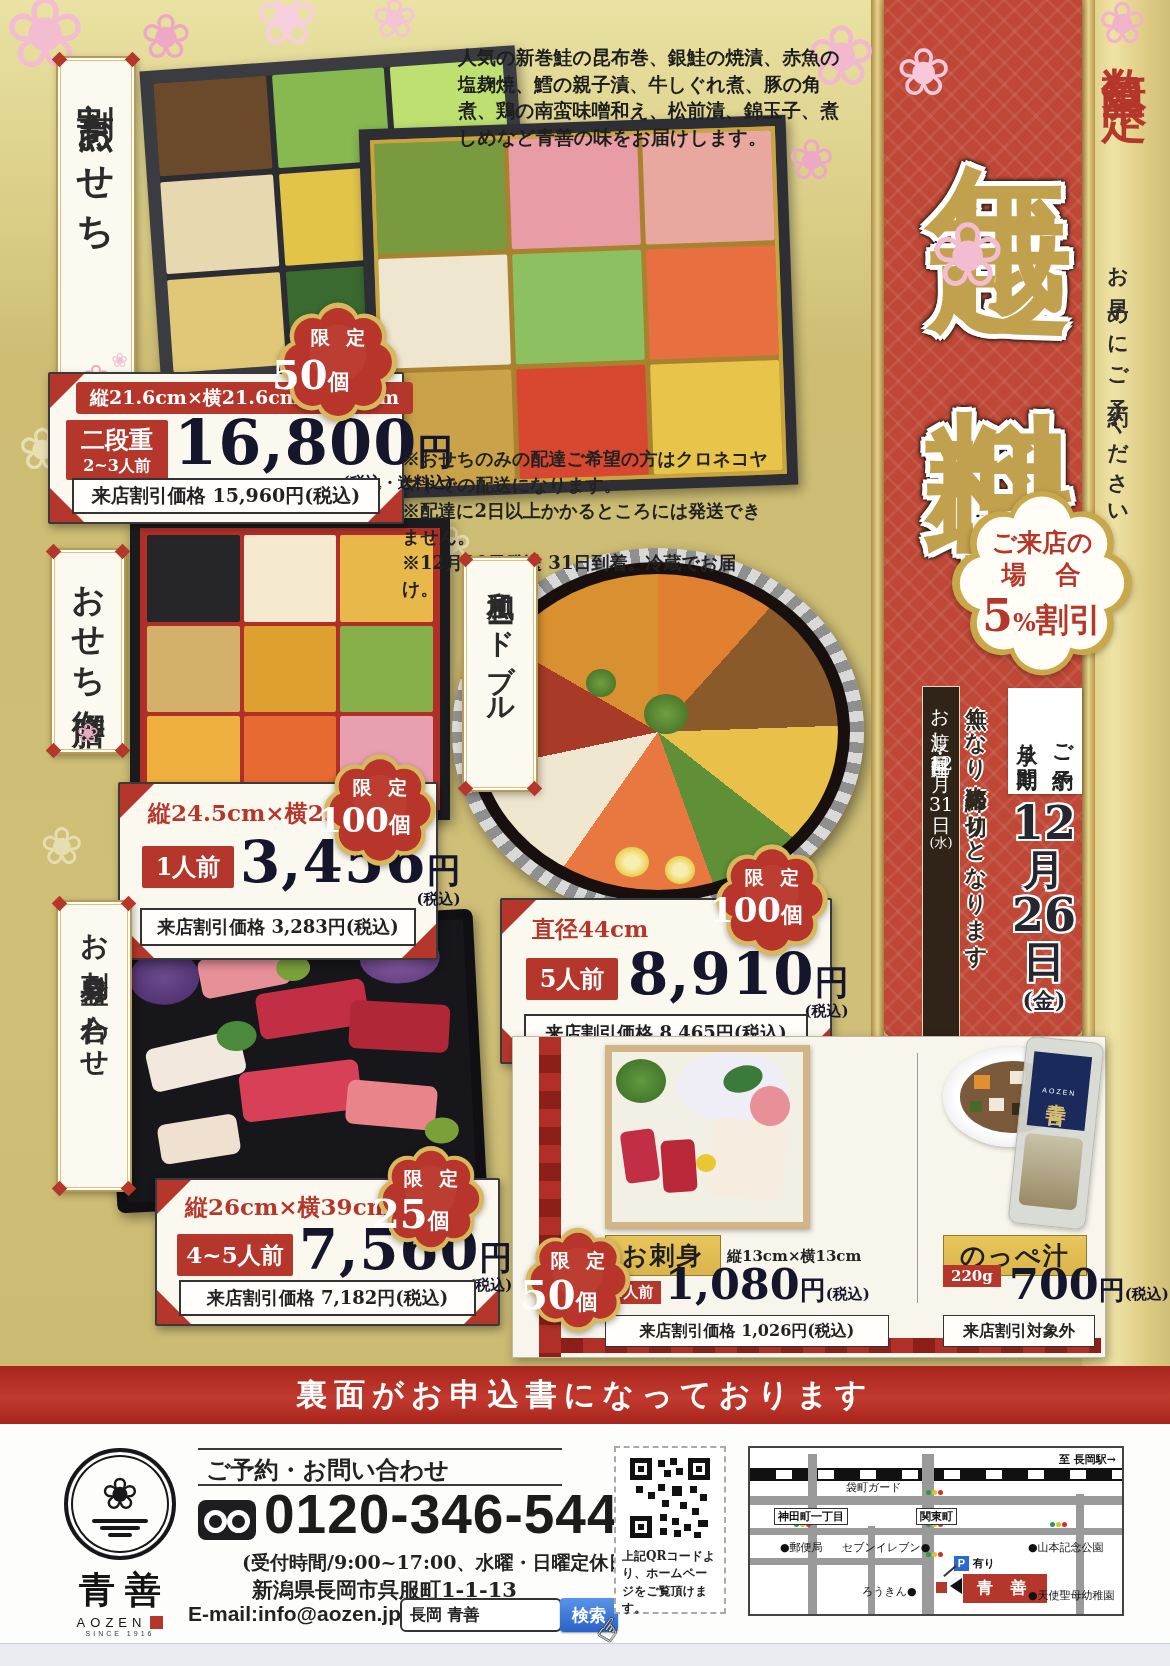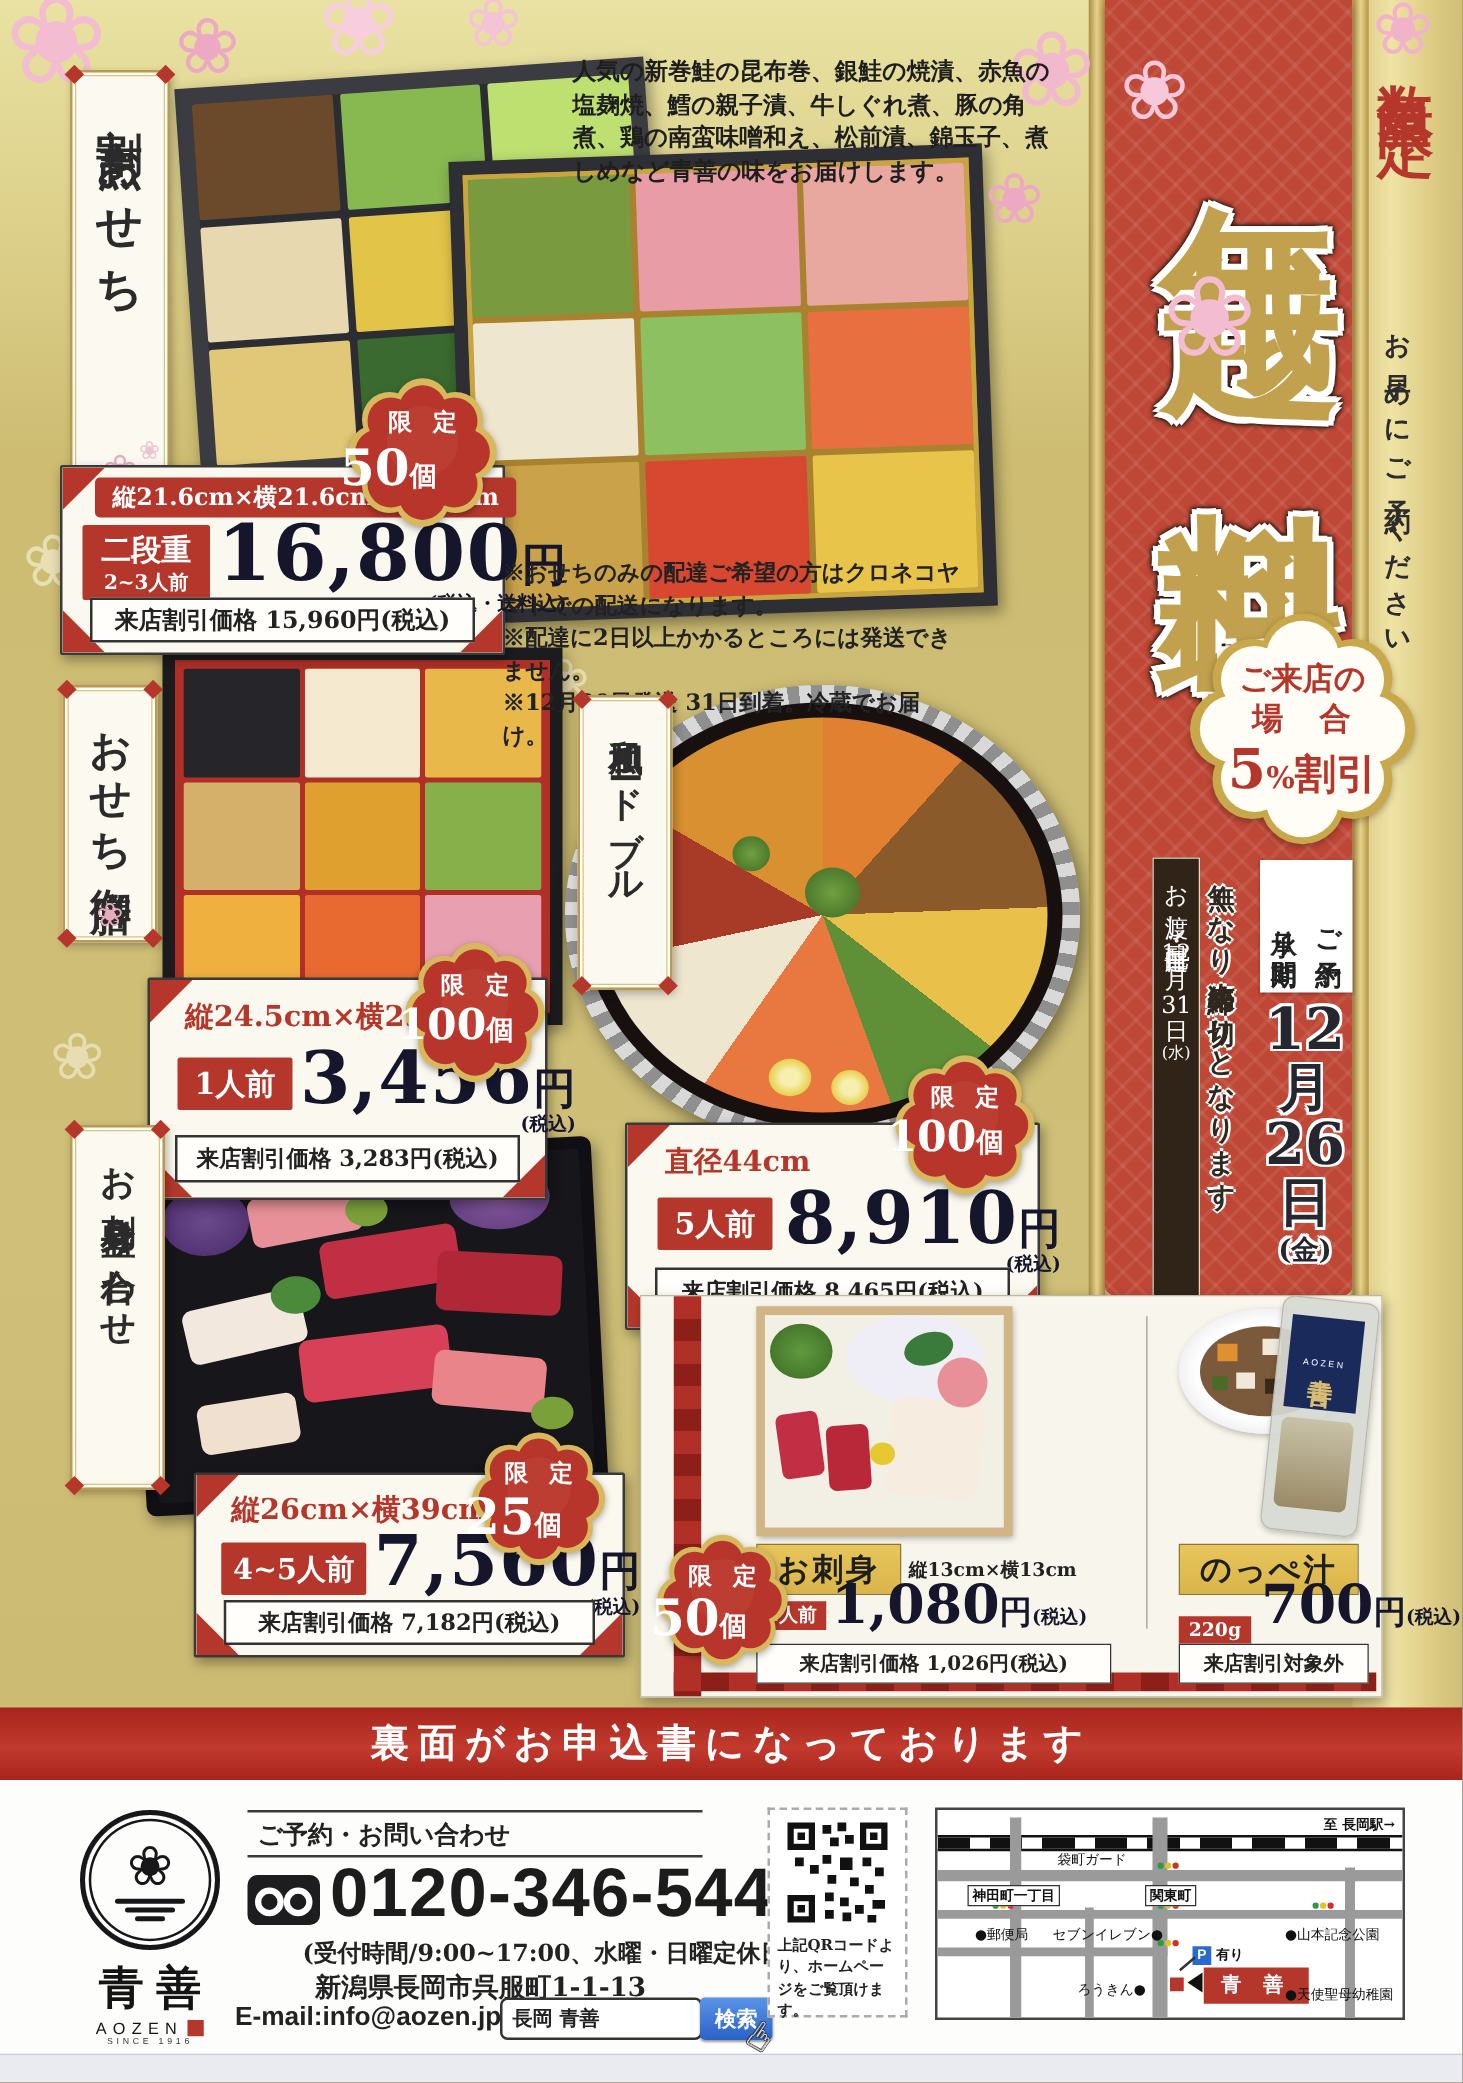--- a/index.html
+++ b/index.html
@@ -131,21 +131,21 @@
   .crest-wrap{position:absolute;left:48px;top:24px;width:144px;text-align:center;}
   .crest{width:104px;height:104px;margin:0 auto;border:4px solid #17171a;border-radius:50%;
       box-shadow:inset 0 0 0 3px #fff,inset 0 0 0 5px #17171a;display:flex;flex-direction:column;align-items:center;justify-content:center;}
   .crest .cf{font-size:44px;color:#17171a;line-height:1;}
   .crest .bar{background:#17171a;height:4px;border-radius:2px;margin-top:3px;}
   .logo-kanji{font-size:36px;font-weight:bold;letter-spacing:10px;text-indent:10px;color:#141414;margin-top:6px;}
   .logo-roman{font-size:13px;letter-spacing:5px;color:#141414;font-family:"Liberation Sans",sans-serif;display:flex;align-items:center;justify-content:center;gap:4px;}
   .logo-seal{display:inline-block;width:13px;height:13px;background:#b5372c;}
   .logo-since{font-size:7px;letter-spacing:3px;color:#333;font-family:"Liberation Sans",sans-serif;}
   .rule{position:absolute;height:2px;background:#3a3a3a;}
-  .contact-label{position:absolute;left:206px;top:30px;font-size:20px;font-weight:bold;color:#222;}
+  .contact-label{position:absolute;left:206px;top:30px;font-size:24px;font-weight:bold;color:#222;}
   .freedial{position:absolute;left:198px;top:76px;width:58px;height:40px;background:#1d1d1f;border-radius:8px;}
   .freedial::before,.freedial::after{content:"";position:absolute;top:10px;width:13px;height:13px;border:5px solid #fff;border-radius:50%;}
   .freedial::before{left:6px;}.freedial::after{right:6px;}
   .phone{position:absolute;left:264px;top:58px;font-size:55px;font-weight:bold;color:#1c1c1c;
       font-family:"Liberation Sans","DejaVu Sans",sans-serif;letter-spacing:1px;}
   .hours{position:absolute;left:242px;top:126px;font-size:19px;font-weight:bold;color:#222;}
   .addr{position:absolute;left:252px;top:152px;font-size:21px;font-weight:bold;color:#222;}
   .email{position:absolute;left:188px;top:178px;font-size:21px;font-weight:bold;color:#222;
       font-family:"Liberation Sans","DejaVu Sans",sans-serif;}
   .searchbox{position:absolute;left:400px;top:174px;width:150px;height:30px;border:2px solid #333;border-radius:6px;
@@ -581,21 +581,21 @@
       </div>
     </div>
     <div style="position:absolute;left:504px;top:2px;width:76px;height:186px;transform:rotate(6deg);background:rgba(214,216,210,.92);border:1px solid #b8bab2;border-radius:10px;box-shadow:1px 2px 5px rgba(0,0,0,.25);">
       <div style="position:absolute;left:8px;top:14px;width:58px;height:74px;background:#1a2a5a;display:flex;flex-direction:column;align-items:center;justify-content:center;">
         <span style="writing-mode:vertical-rl;color:#d8bd72;font-size:20px;font-weight:bold;">青善</span>
         <span style="color:#fff;font-size:7px;letter-spacing:2px;font-family:'Liberation Sans',sans-serif;">AOZEN</span>
       </div>
       <div style="position:absolute;left:8px;top:96px;width:58px;height:72px;background:linear-gradient(180deg,#c8c2a8,#9a8a66);border-radius:6px;"></div>
     </div>
     <div class="gold-pill" style="left:430px;top:198px;">のっぺ汁</div>
-    <div class="mini-serv" style="left:430px;top:256px;">220g</div>
+    <div class="mini-serv" style="left:430px;top:228px;">220g</div>
     <div class="mini-price" style="left:496px;top:222px;">
       <span class="mp">700</span><span class="my">円</span><span class="mt">(税込)</span>
     </div>
     <div class="mini-disc" style="left:430px;top:278px;width:150px;height:30px;">来店割引対象外</div>
   </div>
 
   <div class="badge" style="left:520px;top:1222px;width:116px;height:116px;">
     <svg viewBox="0 0 120 120">
       <g fill="#d8b85c">
           <circle cx="60" cy="26" r="20"></circle>

